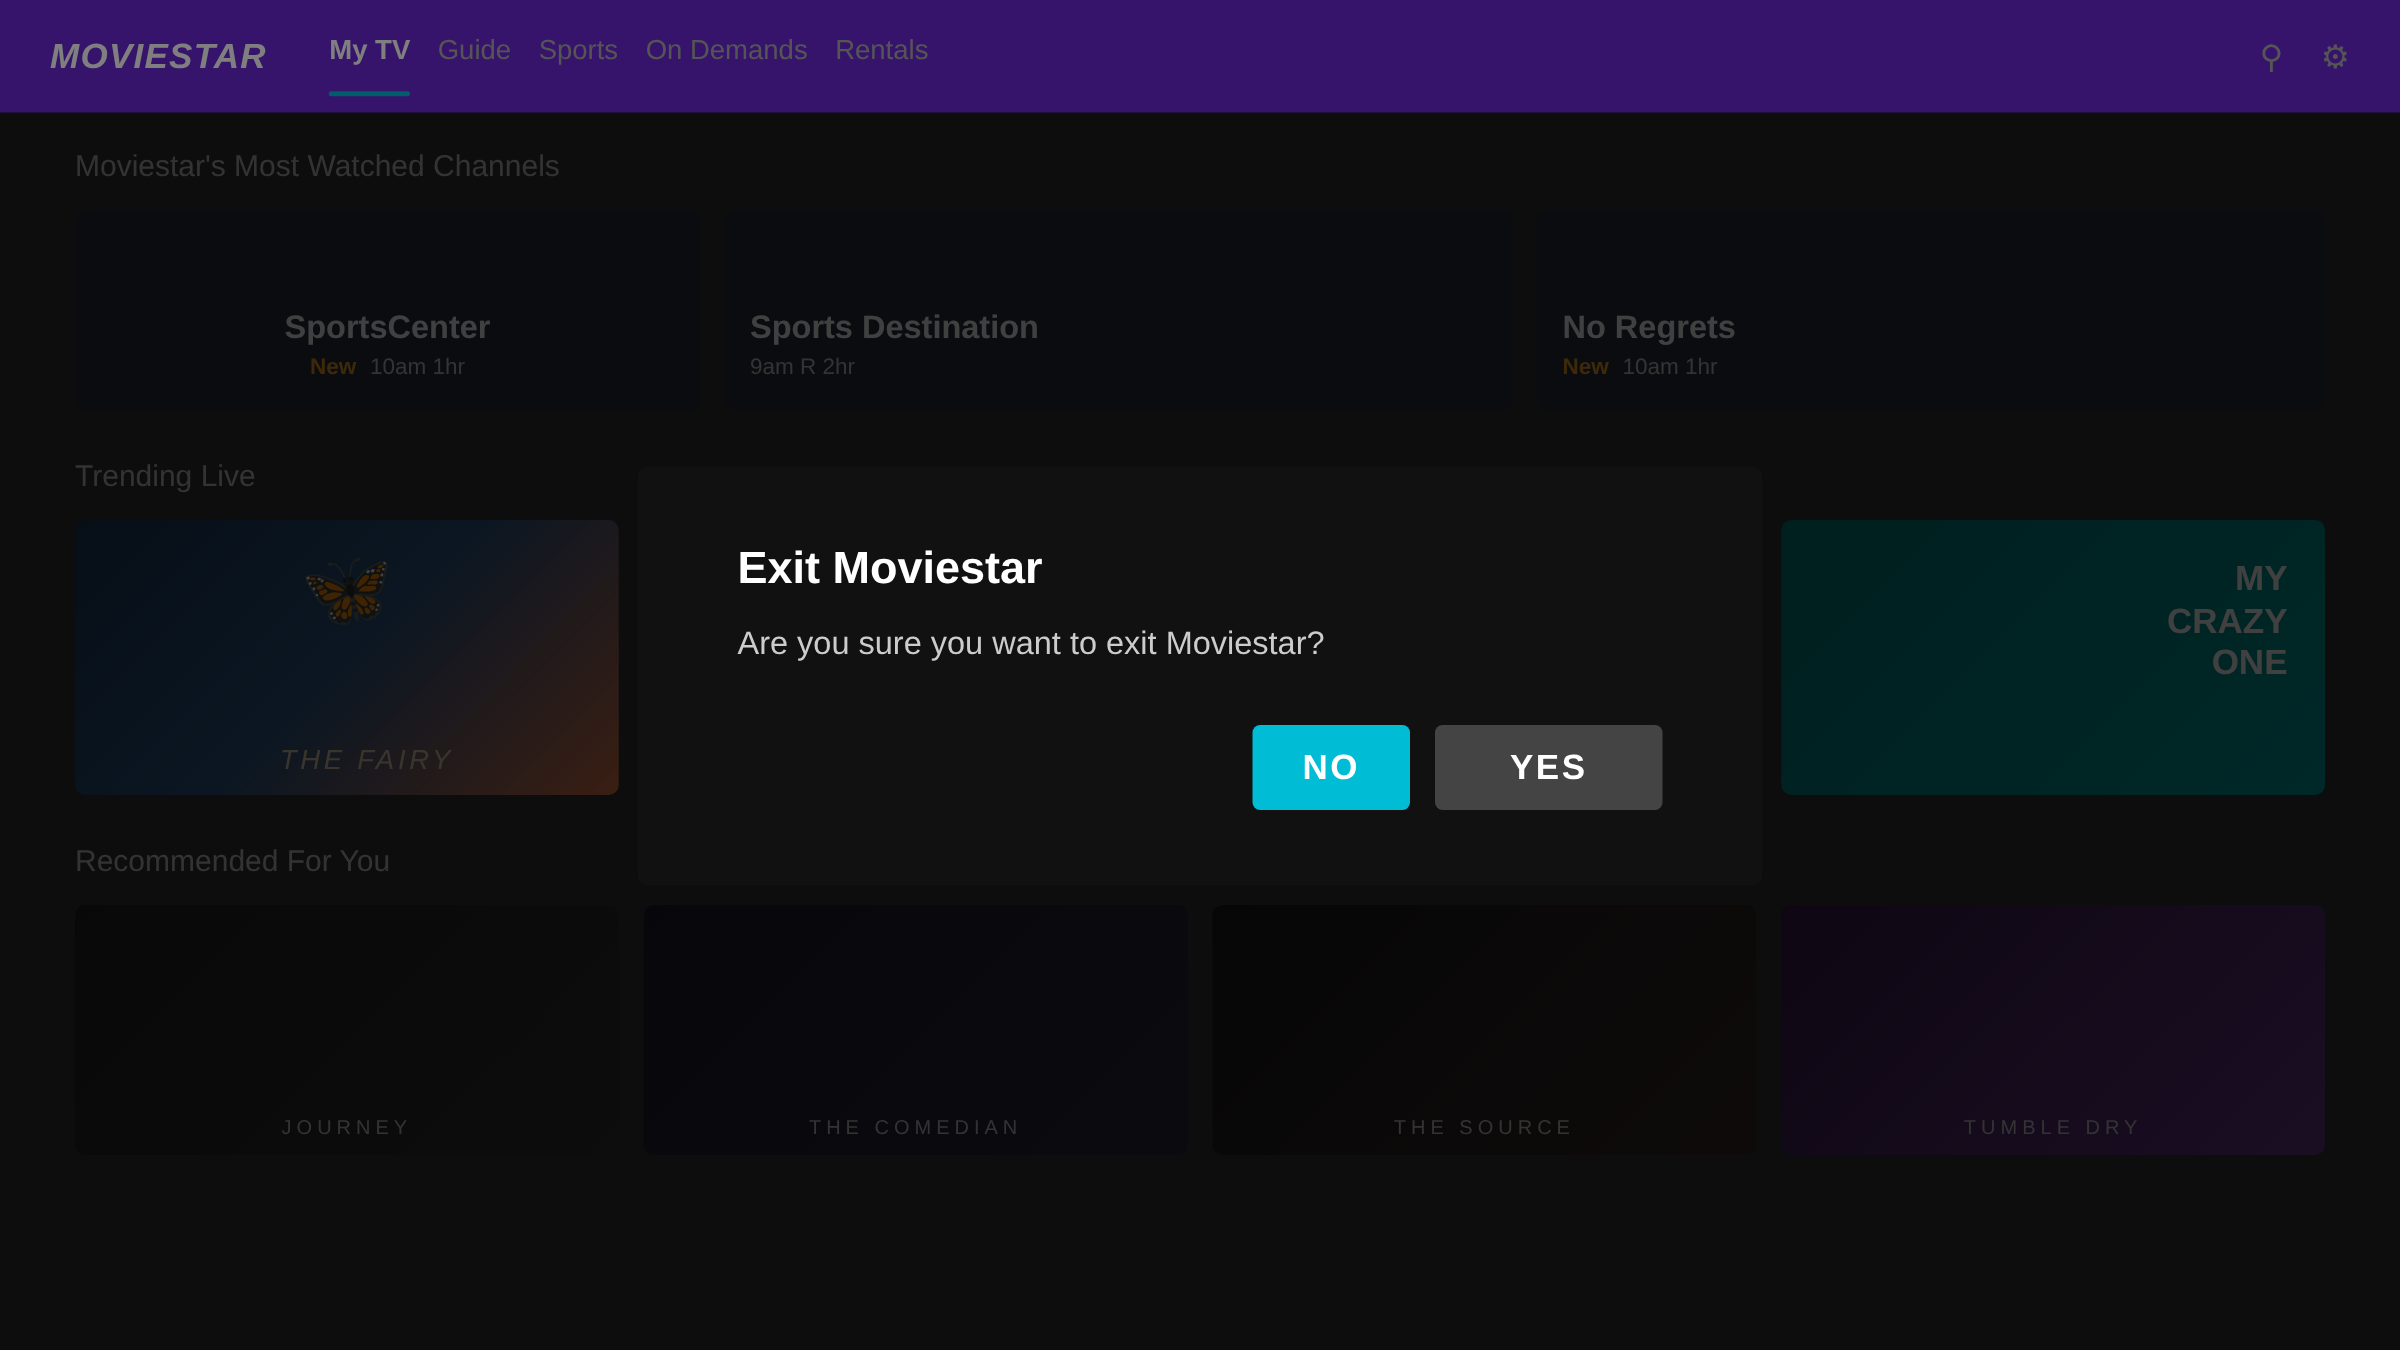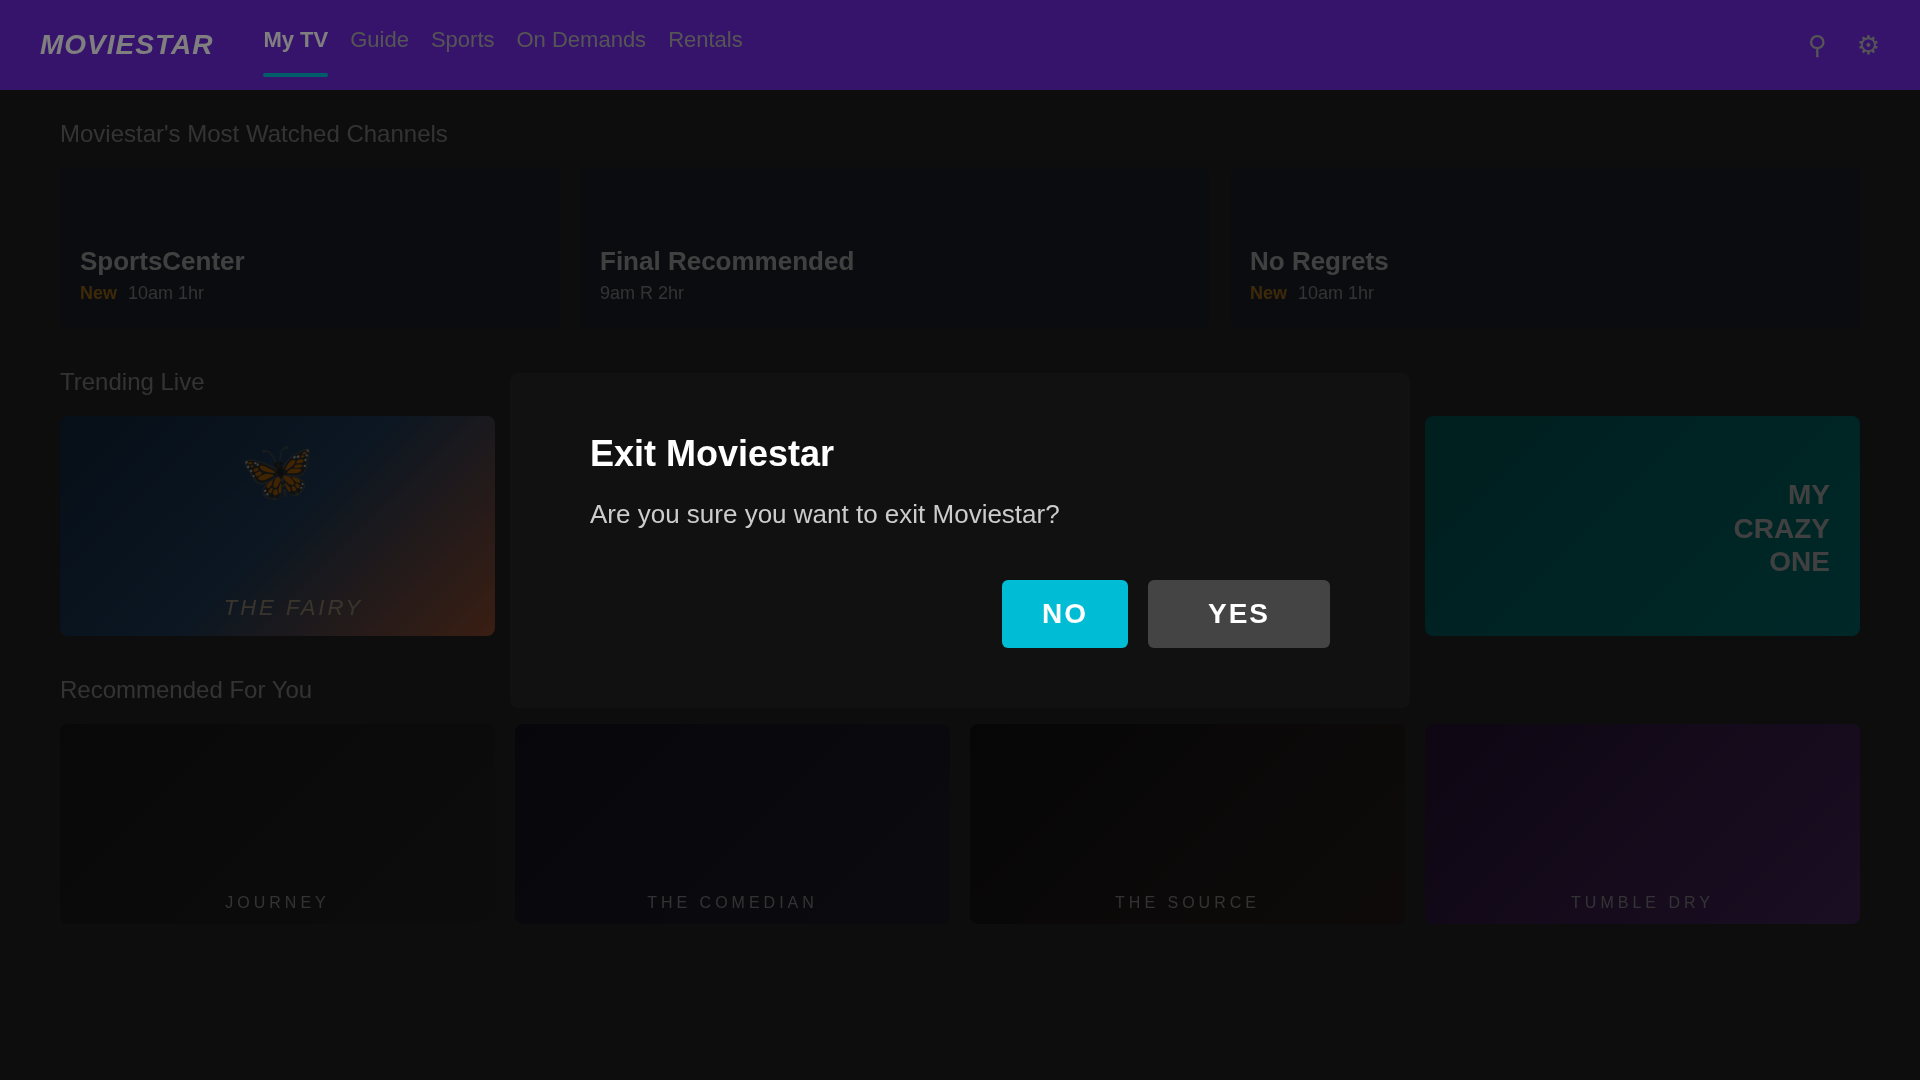--- a/index.html
+++ b/index.html
@@ -94,20 +94,21 @@
       background: #2a3040;
       border-radius: 8px;
       padding: 20px;
       display: flex;
       flex-direction: column;
       justify-content: flex-end;
       position: relative;
     }
     .channel-card:first-child {
       max-width: 500px;
+      text-align: center;
     }
     .channel-name {
       font-size: 26px;
       font-weight: bold;
       color: #fff;
       margin-bottom: 6px;
     }
     .channel-time {
       font-size: 18px;
       color: #ccc;
@@ -178,21 +179,20 @@
     .my-crazy-text {
       position: absolute;
       top: 30px;
       right: 30px;
       font-size: 28px;
       font-weight: bold;
       color: #fff;
       text-align: right;
       line-height: 1.2;
       text-transform: uppercase;
-      margin-top: 32px;
     }
 
     
     .recommended-row {
       display: flex;
       gap: 20px;
     }
     .rec-card {
       flex: 1;
       height: 200px;
@@ -309,21 +309,21 @@
   <div class="section-title">Moviestar's Most Watched Channels</div>
   <div class="channels-row">
     <div class="channel-card">
       <div class="channel-name">SportsCenter</div>
       <div class="channel-time">
         <span class="badge-new">New</span>
         <span>10am 1hr</span>
       </div>
     </div>
     <div class="channel-card">
-      <div class="channel-name">Final Recommended</div>
+      <div class="channel-name">Sports Destination</div>
       <div class="channel-time">
         <span>9am R 2hr</span>
       </div>
     </div>
     <div class="channel-card">
       <div class="channel-name">No Regrets</div>
       <div class="channel-time">
         <span class="badge-new">New</span>
         <span>10am 1hr</span>
       </div>

